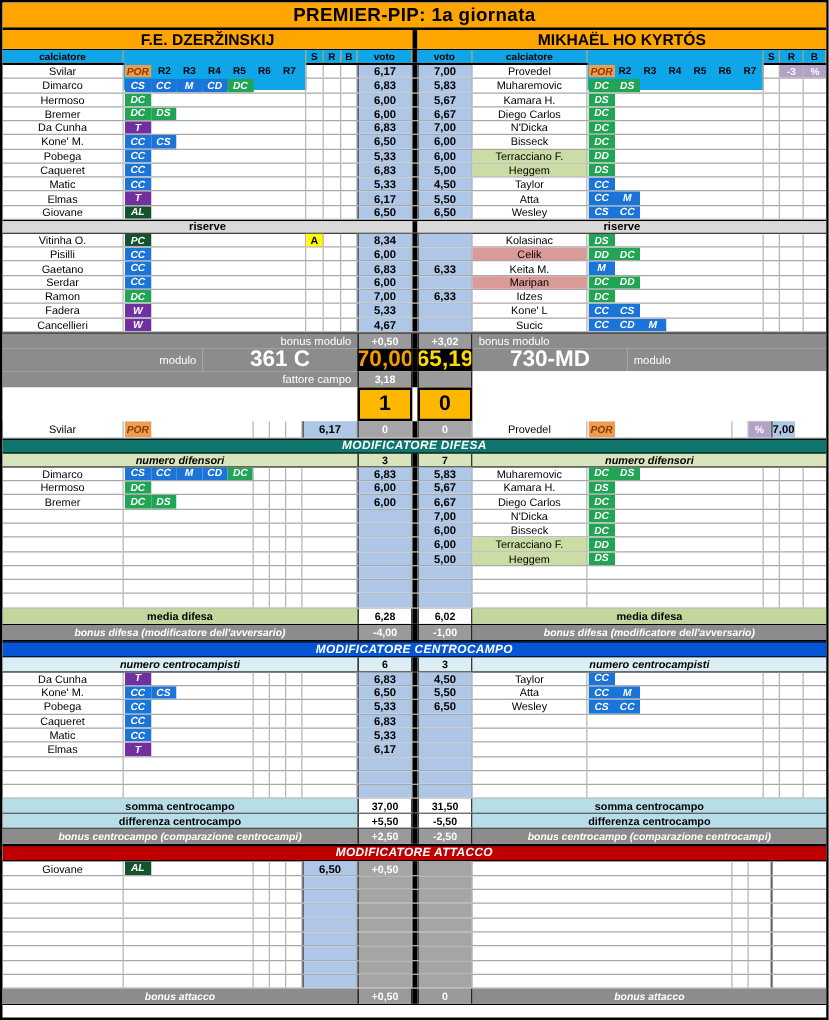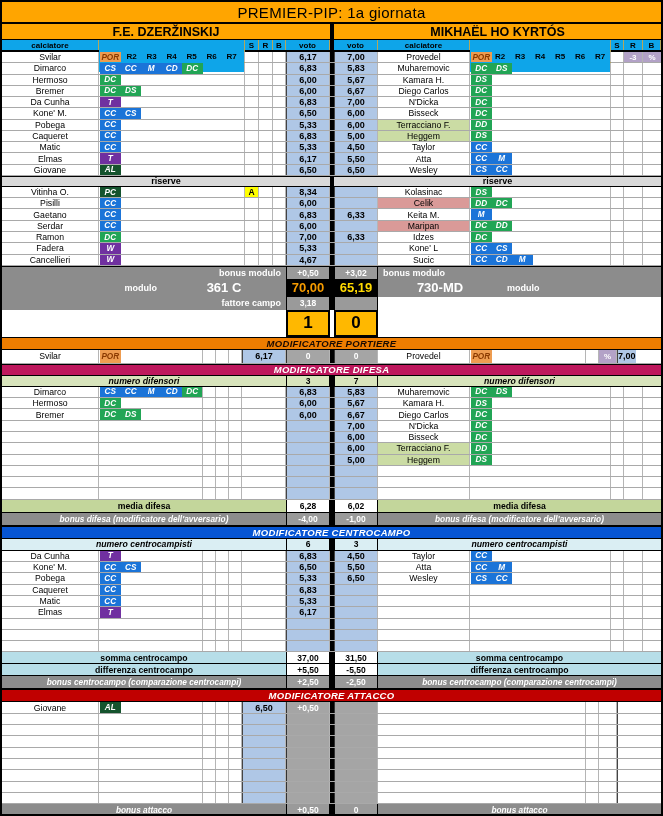--- a/index.html
+++ b/index.html
@@ -21,21 +21,21 @@
   
   .w-name{width:97px}.w-roles{width:146px}.w-s{width:14px}.w-r{width:14px}.w-b{width:13px}.w-voto{width:44px}
   .w-votoR{width:44px}.w-nameR{width:92px}.w-rolesR{width:141px}.w-sR{width:13px}.w-rR{width:19px}.w-bR{width:18px}
   
   .w-rolesM{width:104px}.w-s3{width:13px}.w-gap{width:44px}
   .w-wideR{width:208px}.w-pct{width:18px}.w-rolesA{width:116px}
   
   .w-lblL{width:284px}.w-lblR{width:283px}
   .w-mlbl{width:160px}.w-mval{width:124px}.w-mend{width:159px}
   
-  .title{background:#FFA500;font-weight:normal;font-size:15px;border-bottom:2px solid #000;justify-content:center;letter-spacing:.3px}
+  .title{background:#FFA500;font-weight:bold;font-size:15px;border-bottom:2px solid #000;justify-content:center;letter-spacing:.3px}
   .teamcell{background:#FFA500;font-weight:bold;font-size:12.5px}
   .rteam{border-bottom:1px solid #000}
   .rch{border-bottom:2px solid #000}
   .rch .c{background:#0ea5e9;font-weight:bold;font-size:8px;border-right:1px solid #b5a75a}
   .rounds{justify-content:center;padding:16px 2px}
   .rounds span{width:20px;text-align:center;flex:none}
   
   .nm{font-size:8.7px}
   .roles{justify-content:flex-start;padding-left:1px}
   .badge{width:20.5px;height:100%;display:flex;align-items:center;justify-content:center;
@@ -47,39 +47,39 @@
   .badge.att{background:#14532d}
   .voto{background:#AFC7E6;font-weight:bold;font-size:9px;border-left:1px solid #444;border-right:1px solid #444}
   .hl-green{background:#CBDCA4}
   .hl-pink{background:#DA9A98}
   .lav{background:#B3A2C7 !important;color:#fff;font-weight:bold;font-size:8px}
   .flag-yellow{background:#FFFF00;font-weight:bold}
   
   .rrh{border-top:1px solid #000;border-bottom:1px solid #000}
   .rrh .c{background:#D9D9D9;font-weight:bold;font-size:9px}
   
-  .gy{background:#8C8C8C;color:#fff;font-weight:bold;font-size:9px}
+  .gy{background:#8C8C8C;color:#fff;font-weight:normal;font-size:9px}
   .gy.ital{font-style:italic;font-weight:bold;font-size:8.3px}
   .val{width:44px;border-left:1px solid #000;border-right:1px solid #000;font-weight:bold}
   .grayv{background:#9A9A9A;color:#fff}
   .blackc{background:#000}
   .txt-or{color:#F59B00}.txt-ye{color:#FFD900}
-  .big{font-size:13px;font-weight:bold}
+  .big{font-size:18px;font-weight:bold}
   .lbl-r{justify-content:flex-end;padding-right:5px}
   .lbl-l{justify-content:flex-start;padding-left:5px}
   .rbm{border-top:1px solid #000}
   
   .scorebox{width:44px;height:100%;background:#FFB800;border:2px solid #000;display:flex;
             align-items:center;justify-content:center;font-size:17px;font-weight:bold}
   .wsp{background:#fff}
   
   .bar{align-items:center;justify-content:center;font-weight:bold;font-style:italic;font-size:9.5px;
        color:#fff;border-top:1px solid #000;border-bottom:1px solid #000;display:flex;letter-spacing:.3px}
   .bar.orange{background:#EE7D00;color:#1a0a00}
-  .bar.green{background:#be185d}
+  .bar.green{background:#0f766e}
   .bar.blue{background:#0655D4}
   .bar.red{background:#C00000}
   
   .lg{background:#D8E4BC}.ol{background:#C3D69B}.lc{background:#DAEEF3}.cy{background:#B7DEE8}
   .tint-lbl{font-weight:bold;font-size:8.7px}
   .it{font-style:italic}
   .whitev{background:#fff;color:#000}
   .grcol{background:#A5A5A5;color:#fff;font-weight:bold;border-left:1px solid #333;border-right:1px solid #333}
   .rnd,.rlbl12,.rlbl13{border-bottom:1px solid #000}
 </style>
@@ -523,21 +523,20 @@
   </div>
 
   <div class="row rsc">
     <div class="c w-lblL wsp"></div>
     <div class="scorebox">1</div>
     <div class="c wsp" style="width:4px"></div>
     <div class="scorebox">0</div>
     <div class="c w-lblR wsp"></div>
   </div>
 
-  <div class="row rbar bar orange">MODIFICATORE PORTIERE</div>
 
   <div class="row rpor g">
     <div class="c w-name nm">Svilar</div>
     <div class="c w-rolesM roles">
       <span class="badge por">POR</span>
     </div>
     <div class="c w-s3"></div>
     <div class="c w-s3"></div>
     <div class="c w-s3"></div>
     <div class="c w-gap voto">6,17</div>

